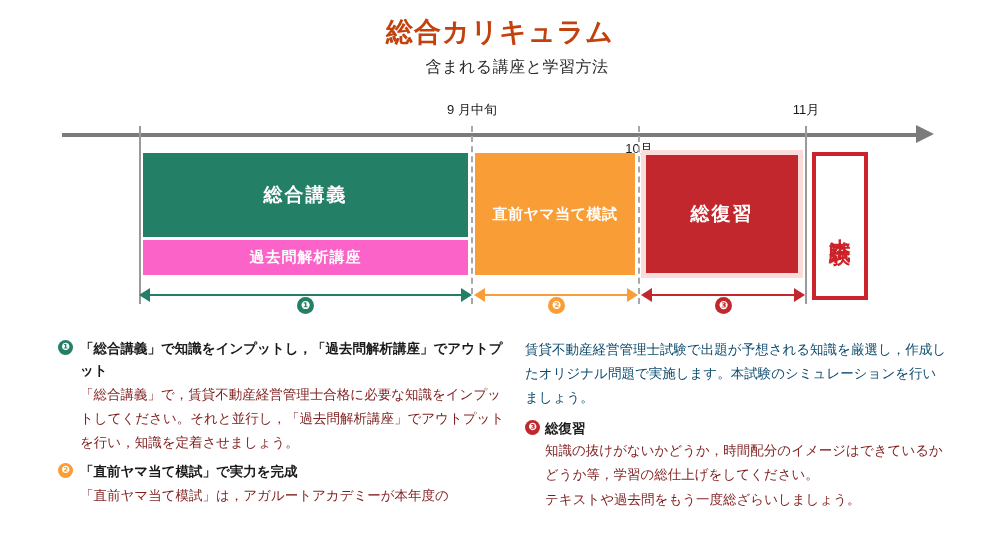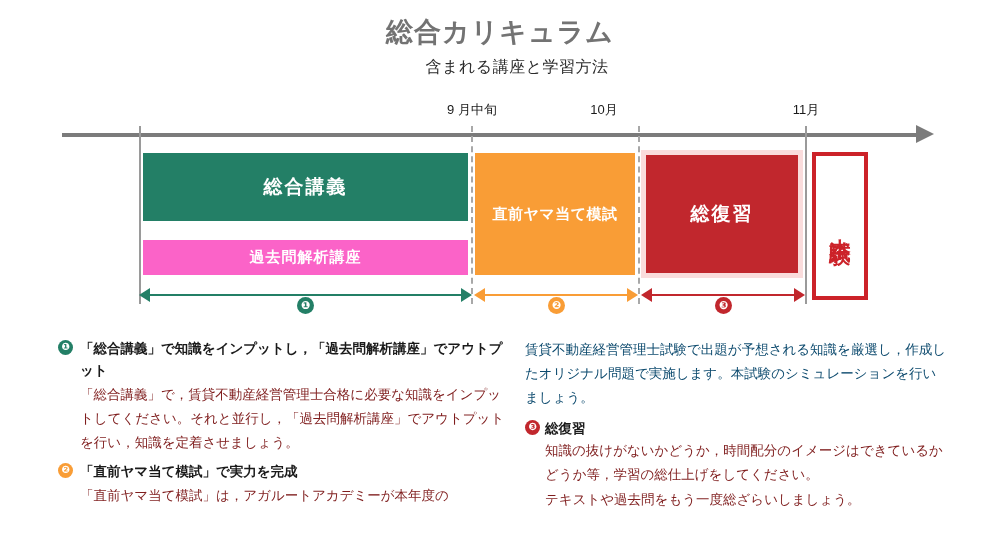--- a/index.html
+++ b/index.html
@@ -10,21 +10,21 @@
     color:#231f20;
     overflow:hidden;
     position:relative;
   }
   .page{position:relative;width:1000px;height:533px;}
 
   
   .title{
     position:absolute;left:0;top:14px;width:1000px;
     text-align:center;font-size:27px;font-weight:bold;
-    letter-spacing:1px;color:#737373;
+    letter-spacing:1px;color:#c2410c;
   }
   .subtitle{
     position:absolute;left:0;top:57px;width:1000px;
     text-align:center;font-size:16px;font-weight:normal;
     letter-spacing:.5px;color:#2b2b2b;padding-left:17px;
   }
 
   
   .tl-labels span{
     position:absolute;top:101px;font-size:13px;color:#1a1a1a;
@@ -113,33 +113,33 @@
 </head>
 <body>
 
 <div class="page">
 
   <div class="title">総合カリキュラム</div>
   <div class="subtitle">含まれる講座と学習方法</div>
 
   <div class="tl-labels">
     <span style="left:472px;">9 月中旬</span>
-    <span style="left:604px;">10月</span>
+    <span style="left:639px;margin-top:39px;">10月</span>
     <span style="left:806px;">11月</span>
   </div>
 
   <div class="axis"></div>
   <div class="axis-head"></div>
 
   <div class="guide" style="left:139px;top:126px;height:178px;"></div>
   <div class="guide dashed" style="left:471px;top:126px;height:178px;"></div>
   <div class="guide dashed" style="left:638px;top:126px;height:178px;"></div>
   <div class="guide" style="left:805px;top:126px;height:178px;"></div>
 
-  <div class="bar bar-green" style="left:143px;top:153px;width:325px;height:68px;">
+  <div class="bar bar-green" style="left:143px;top:153px;width:325px;height:84px;">
     <span>総合講義</span>
   </div>
 
   <div class="bar bar-orange" style="left:475px;top:153px;width:160px;height:122px;">
     <span>直前ヤマ当て模試</span>
   </div>
 
   <div class="bar bar-pink" style="left:143px;top:240px;width:325px;height:35px;">
     <span>過去問解析講座</span>
   </div>

